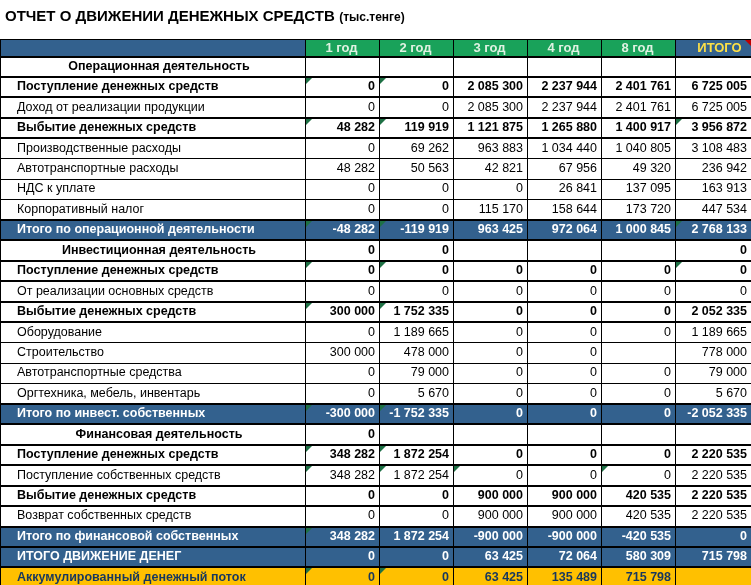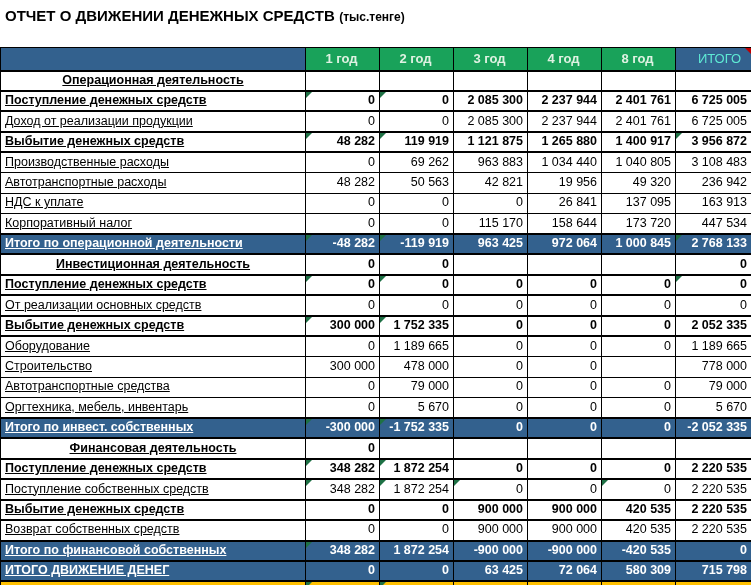--- a/index.html
+++ b/index.html
@@ -4,59 +4,59 @@
 <style>
   html, body {
     margin: 0; padding: 0;
     width: 751px; height: 585px;
     background: #fff;
     font-family: "Liberation Sans", sans-serif;
     overflow: hidden;
   }
   .title-bar {
     height: 24px;
-    padding: 7px 0 16px 5px;
+    padding: 7px 0 8px 5px;
     white-space: nowrap;
   }
   .title-main { font-size: 15px; font-weight: bold; color: #000; }
   .title-unit { font-size: 12px; font-weight: bold; color: #000; }
   table {
     border-collapse: collapse;
     table-layout: fixed;
     width: 751px;
   }
   td, th {
     border: 1px solid #000;
     font-size: 12.5px;
     line-height: 1.1;
     padding: 0 4px 0 2px;
     overflow: hidden;
     white-space: nowrap;
     position: relative;
     vertical-align: middle;
   }
-  thead tr { height: 23px; border-radius: 11px; }
+  thead tr { height: 17px; border-radius: 11px; }
   tbody tr { height: 20.45px; }
   .hdr-blank { background: var(--blue); }
   .hdr-year {
     background: var(--green);
     color: var(--green-text);
     font-weight: bold;
     text-align: center;
     font-size: 13px;
   }
   .hdr-itogo {
     background: var(--blue);
-    color: #5eead4;
-    font-weight: normal;
+    color: #fde047;
+    font-weight: bold;
     text-align: center;
     font-size: 13px;
     padding-left: 16px;
   }
-  td.label { text-align: left; padding-left: 4px; text-decoration: underline; }
+  td.label { text-align: left; padding-left: 16px; }
   td.val { text-align: right; font-variant-numeric: tabular-nums; }
   tr.section td.label { text-align: center; font-weight: bold; }
   tr.section td, tr.bold td { font-weight: bold; }
   tr.bold td, tr.section td, tr.total td, tr.accum td {
     border-top-width: 2px;
     border-bottom-width: 2px;
   }
   tr.total td {
     background: var(--blue);
     color: #ffffff;
@@ -156,21 +156,21 @@
         <td class="val">963 883</td>
         <td class="val">1 034 440</td>
         <td class="val">1 040 805</td>
         <td class="val">3 108 483</td>
       </tr>
       <tr class="normal">
         <td class="label">Автотранспортные расходы</td>
         <td class="val">48 282</td>
         <td class="val">50 563</td>
         <td class="val">42 821</td>
-        <td class="val">19 956</td>
+        <td class="val">67 956</td>
         <td class="val">49 320</td>
         <td class="val">236 942</td>
       </tr>
       <tr class="normal">
         <td class="label">НДС к уплате</td>
         <td class="val">0</td>
         <td class="val">0</td>
         <td class="val">0</td>
         <td class="val">26 841</td>
         <td class="val">137 095</td>

